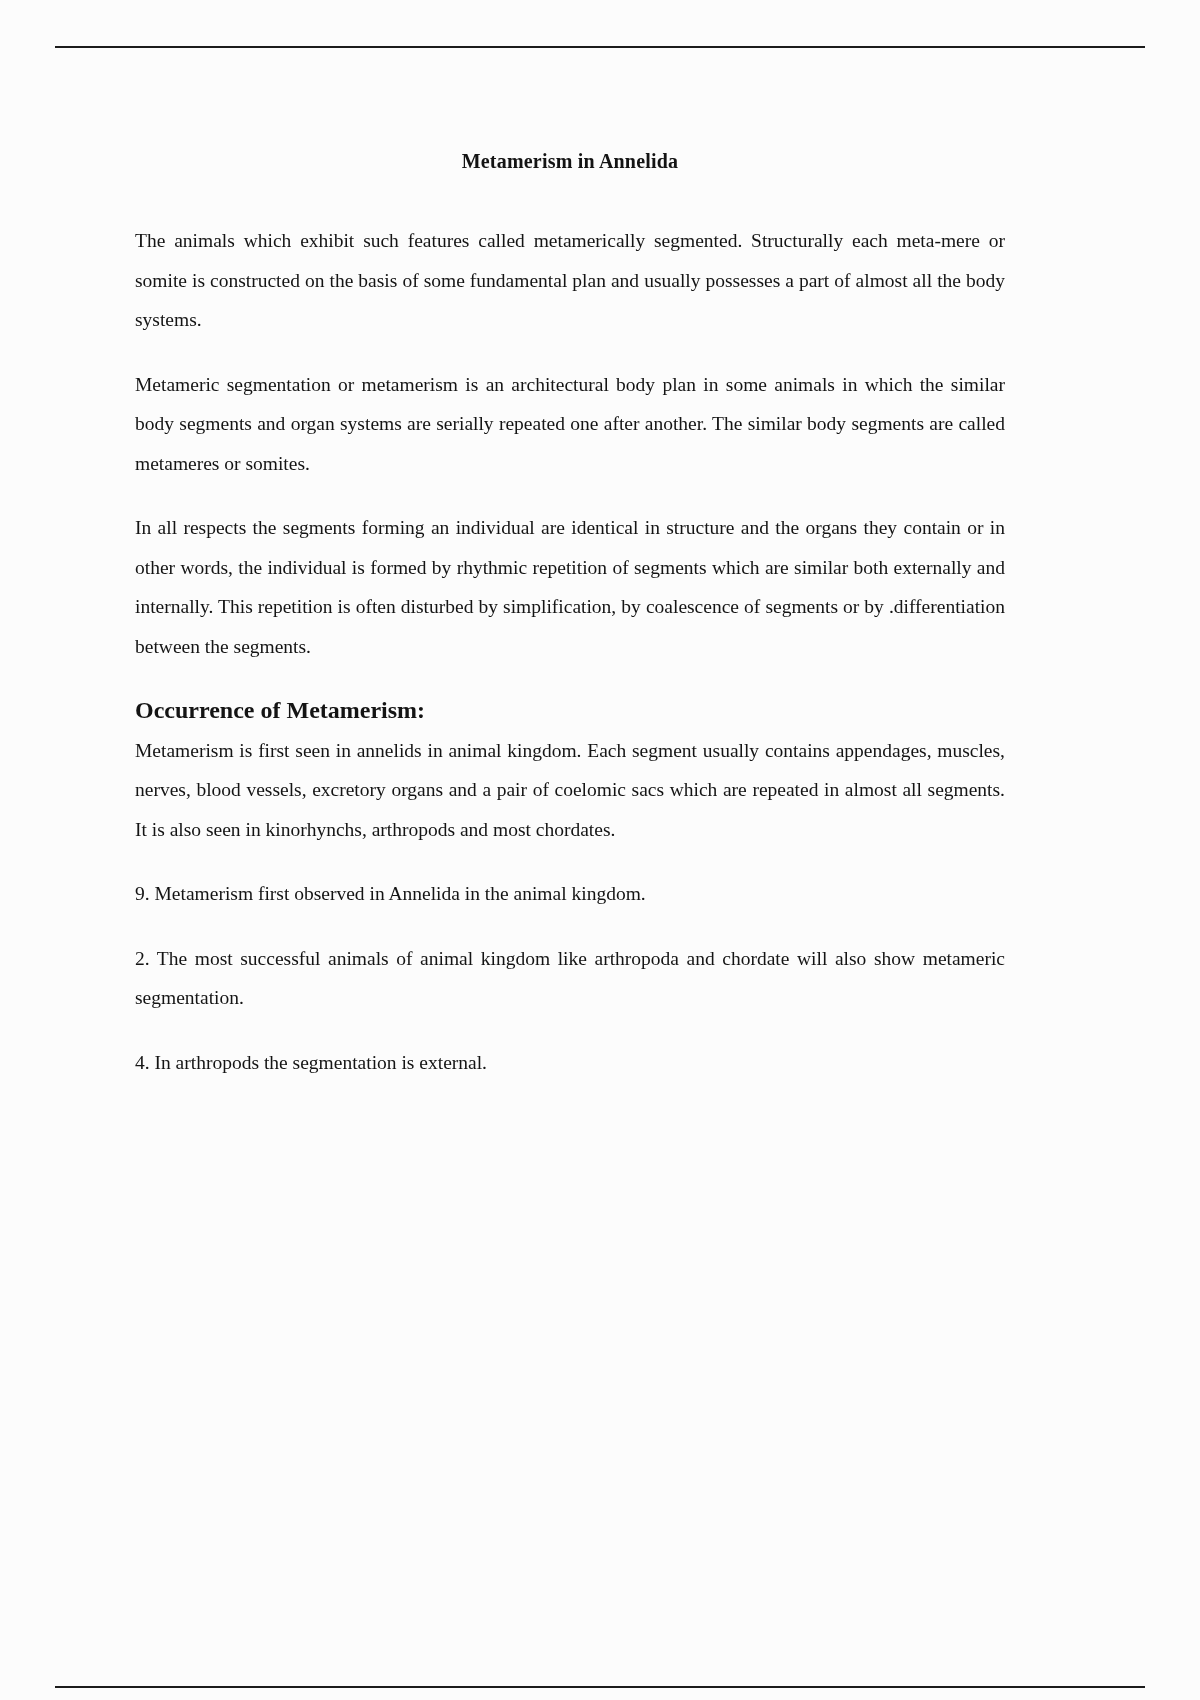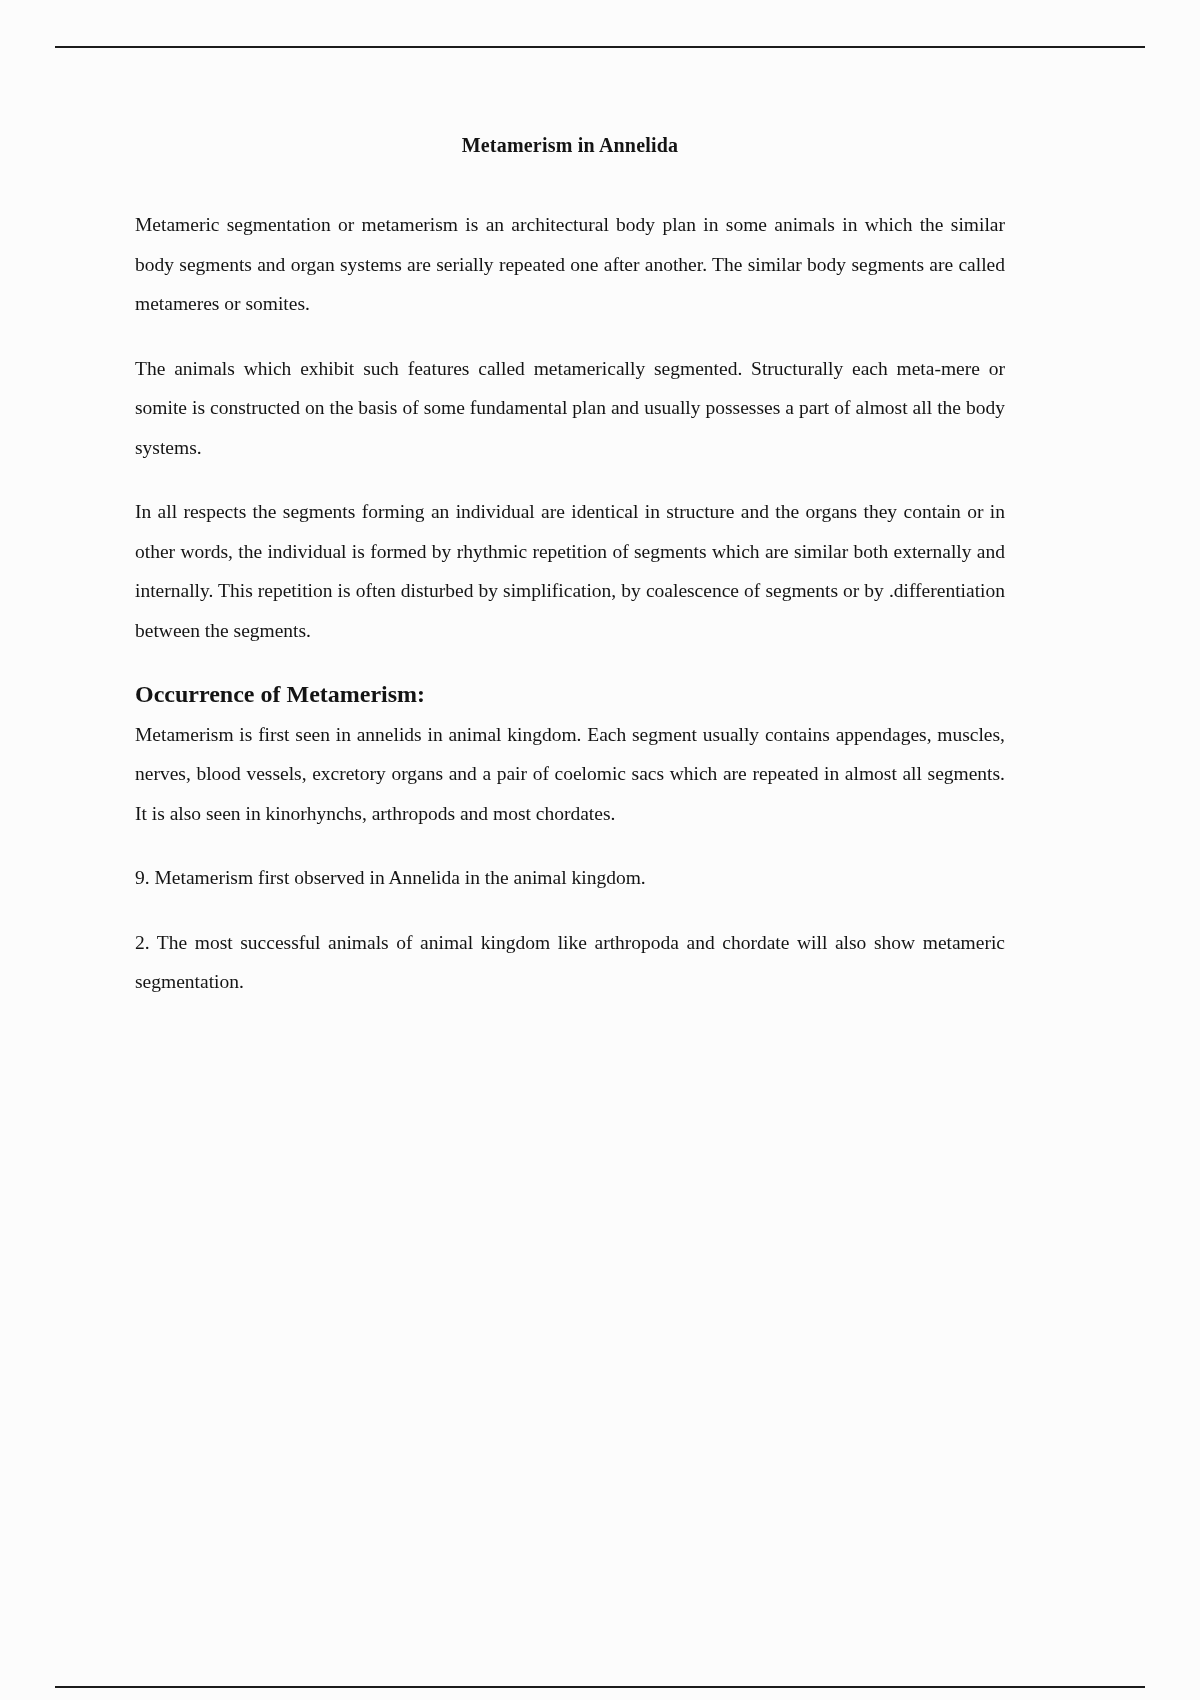--- a/index.html
+++ b/index.html
@@ -32,21 +32,21 @@
   .content {
     position: absolute;
     left: 135px;
     top: 131px;
     width: 870px;
   }
   .doc-title {
     font-size: 20px;
     font-weight: bold;
     text-align: center;
-    margin: 0 0 46px 0;
+    margin: 16px 0 46px 0;
     line-height: 28px;
     letter-spacing: 0.2px;
   }
   .body-para {
     font-size: 19.5px;
     line-height: 39.5px;
     text-align: justify;
     margin: 0 0 25px 0;
   }
   .section-heading {
@@ -64,34 +64,35 @@
 <body>
 
 <div class="page">
 
   <div class="rule rule-top"></div>
 
   <div class="content">
 
     <h1 class="doc-title">Metamerism in Annelida</h1>
 
+    <p class="body-para">The animals which exhibit such features called metamerically segmented. Structurally each meta-mere or somite is constructed on the basis of some fundamental plan and usually possesses a part of almost all the body systems.</p>
+
     <p class="body-para">Metameric segmentation or metamerism is an architectural body plan in some animals in which the similar body segments and organ systems are serially repeated one after another. The similar body segments are called metameres or somites.</p>
-
-    <p class="body-para">The animals which exhibit such features called metamerically segmented. Structurally each meta-mere or somite is constructed on the basis of some fundamental plan and usually possesses a part of almost all the body systems.</p>
 
     <p class="body-para">In all respects the segments forming an individual are identical in structure and the organs they contain or in other words, the individual is formed by rhythmic repetition of segments which are similar both externally and internally. This repetition is often disturbed by simplification, by coalescence of segments or by .differentiation between the segments.</p>
 
     <h2 class="section-heading">Occurrence of Metamerism:</h2>
 
     <p class="body-para">Metamerism is first seen in annelids in animal kingdom. Each segment usually contains appendages, muscles, nerves, blood vessels, excretory organs and a pair of coelomic sacs which are repeated in almost all segments. It is also seen in kinorhynchs, arthropods and most chordates.</p>
 
     <p class="body-para list-item">9. Metamerism first observed in Annelida in the animal kingdom.</p>
 
     <p class="body-para list-item">2. The most successful animals of animal kingdom like arthropoda and chordate will also show metameric segmentation.</p>
 
 
+    <p class="body-para list-item">4. In arthropods the segmentation is external.</p>
 
 
   </div>
 
   <div class="rule rule-bottom"></div>
 
 </div>
 
 </body></html>

